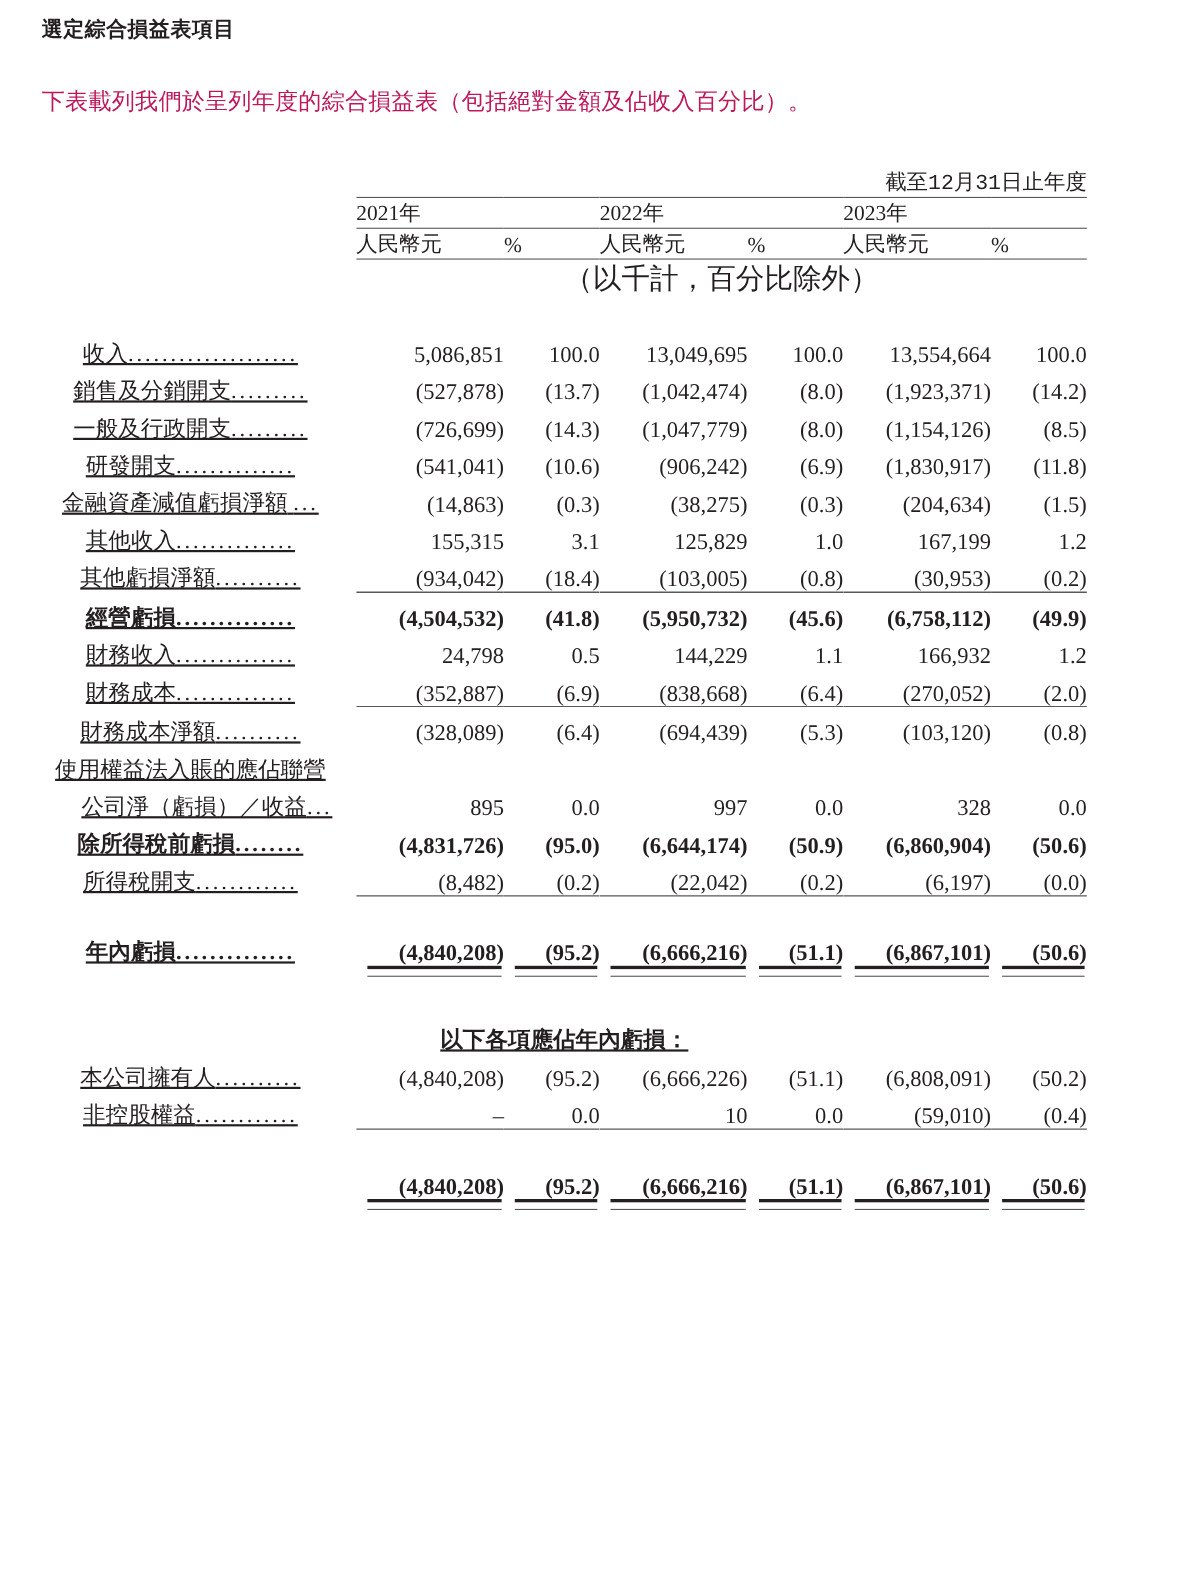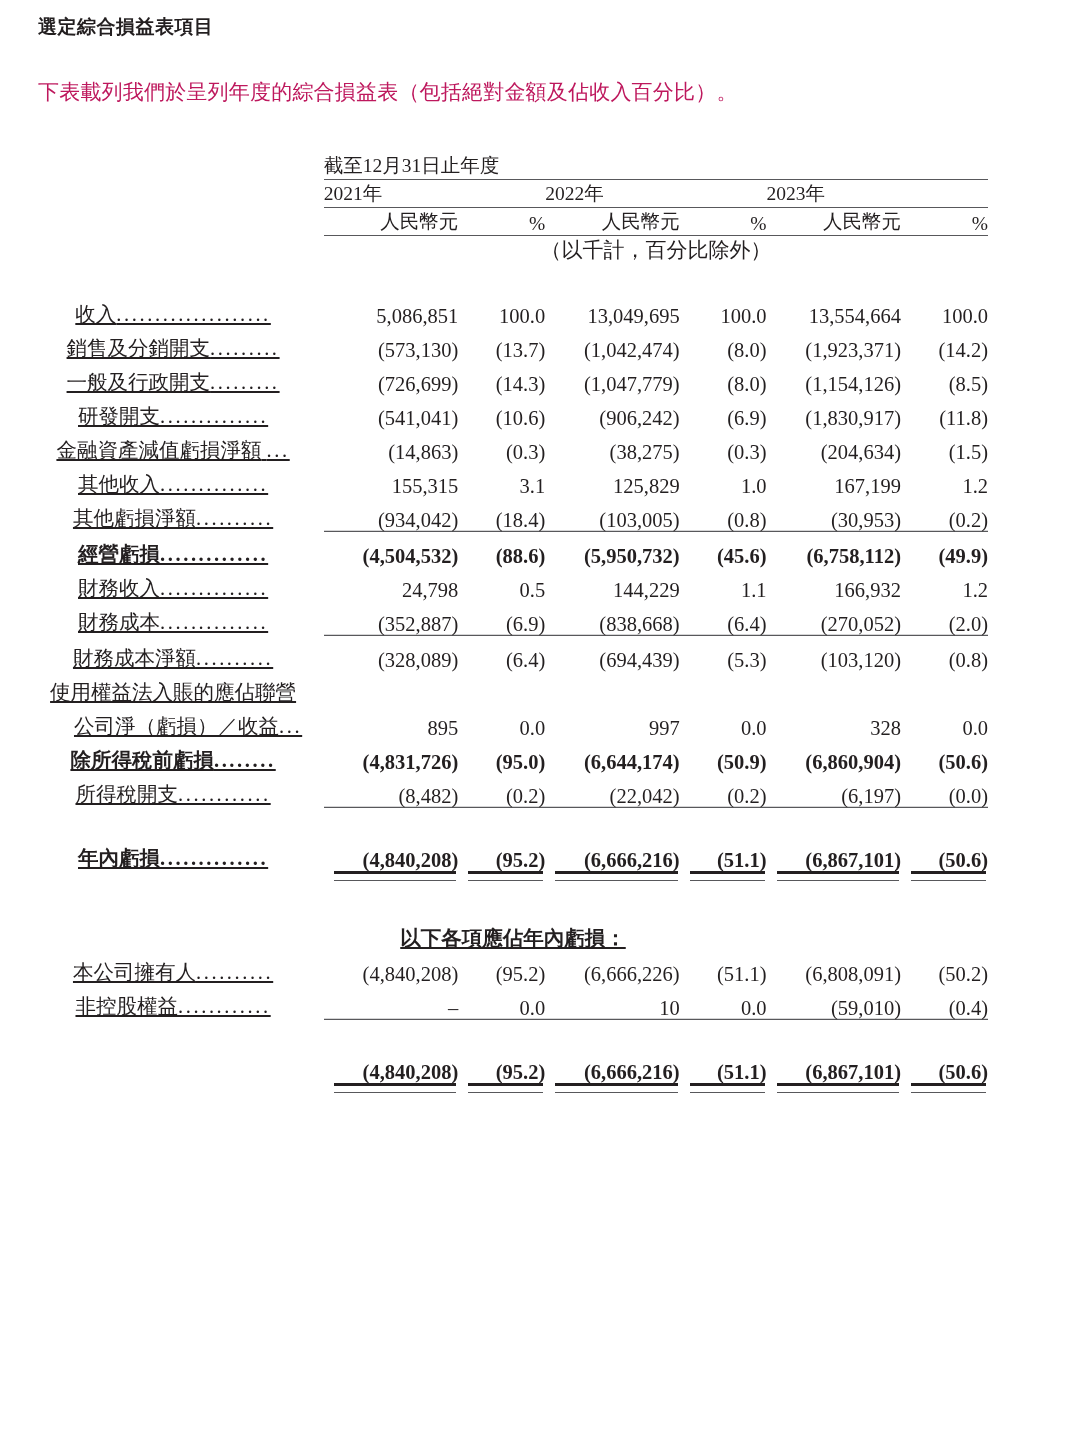--- a/index.html
+++ b/index.html
@@ -62,43 +62,43 @@
   }
 
   
   .c-label { width: 275px; }
   .c-gap   { width: 22px; }
   .c-amt   { width: 150px; }
   .c-pct   { width: 102px; }
 
   
   .hdr-span {
-    text-align: left;
-    font-family: Liberation Serif, serif;
+    text-align: right;
+    font-family: Liberation Mono, monospace;
     font-weight: 700;
     font-size: 19.5px;
     padding-bottom: 5px;
   }
   .hdr-year {
     text-align: left;
     font-weight: 700;
     font-size: 19.5px;
     padding-bottom: 6px;
     padding-top: 9px;
   }
   .hdr-unit {
-    text-align: right;
+    text-align: left;
     font-weight: 700;
     font-size: 19.5px;
     padding-bottom: 7px;
     padding-top: 10px;
   }
   .hdr-note {
     text-align: center;
-    font-size: 21px;
+    font-size: 26px;
     padding-top: 11px;
     padding-bottom: 4px;
   }
 
   .rule-top   { border-bottom: 1.3px solid #58585b; }
   .rule-thin  { border-bottom: 1.1px solid #58585b; }
 
   
   tr.row td { height: 34px; }
   tr.row.tall td { height: 36px; }
@@ -205,21 +205,21 @@
       <td class="num">100.0</td>
       <td class="num">13,554,664</td>
       <td class="num">100.0</td>
     </tr>
 
 
 
     <tr class="row">
       <td class="lbl"><span class="txt">銷售及分銷開支</span><span class="dots">.........</span></td>
           <td></td>
-      <td class="num">(573,130)</td>
+      <td class="num">(527,878)</td>
       <td class="num">(13.7)</td>
       <td class="num">(1,042,474)</td>
       <td class="num">(8.0)</td>
       <td class="num">(1,923,371)</td>
       <td class="num">(14.2)</td>
     </tr>
 
     <tr class="row">
       <td class="lbl"><span class="txt">一般及行政開支</span><span class="dots">.........</span></td>
           <td></td>
@@ -272,21 +272,21 @@
       <td class="num ul-single">(103,005)</td>
       <td class="num ul-single">(0.8)</td>
       <td class="num ul-single">(30,953)</td>
       <td class="num ul-single">(0.2)</td>
     </tr>
 
     <tr class="row bold tall">
       <td class="lbl"><span class="txt">經營虧損</span><span class="dots">..............</span></td>
           <td></td>
       <td class="num">(4,504,532)</td>
-      <td class="num">(88.6)</td>
+      <td class="num">(41.8)</td>
       <td class="num">(5,950,732)</td>
       <td class="num">(45.6)</td>
       <td class="num">(6,758,112)</td>
       <td class="num">(49.9)</td>
     </tr>
 
     <tr class="row">
       <td class="lbl"><span class="txt">財務收入</span><span class="dots">..............</span></td>
           <td></td>
       <td class="num">24,798</td>

